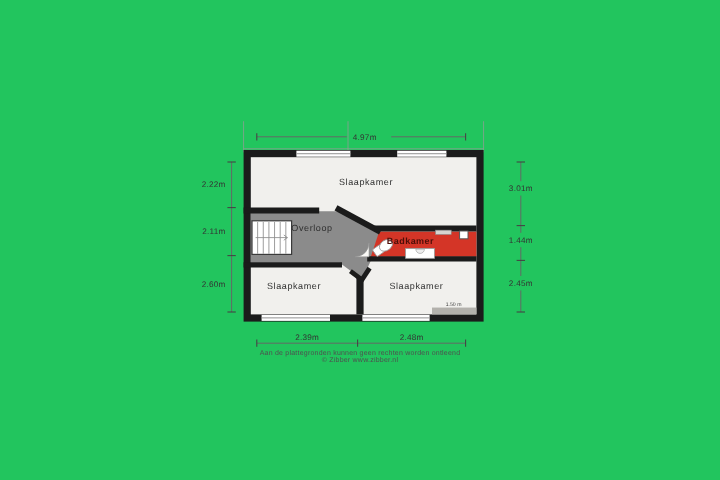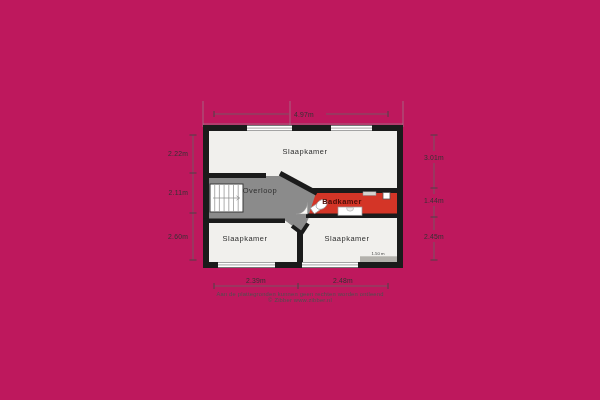--- a/index.html
+++ b/index.html
@@ -1,16 +1,16 @@
 <!DOCTYPE html>
 <html><head>
 <meta charset="utf-8">
 <style>
   html,body{margin:0;padding:0;background:#ffffff;width:600px;height:400px;overflow:hidden;}
-  .stage{position:relative;width:600px;height:400px;background:#be185d;}
+  .stage{position:relative;width:600px;height:400px;background:#22c55e;}
   svg{position:absolute;left:0;top:0;}
   text{font-family:"Liberation Sans","DejaVu Sans",sans-serif;}
   .dim-text{font-size:6.8px;fill:#333;letter-spacing:.2px;}
   .room-label{font-size:7.5px;fill:#2e2e2e;letter-spacing:.5px;}
   .bath-label{font-size:7.5px;font-weight:700;fill:#4d0e08;letter-spacing:.4px;}
   .tiny-text{font-size:4.3px;fill:#444;}
   .footer-text{font-size:5.8px;fill:#4f4f4f;letter-spacing:.2px;}
   .dimline{stroke:#666;stroke-width:.8;}
   .tick{stroke:#444;stroke-width:.9;}
   .extline{stroke:#999;stroke-width:.6;}

